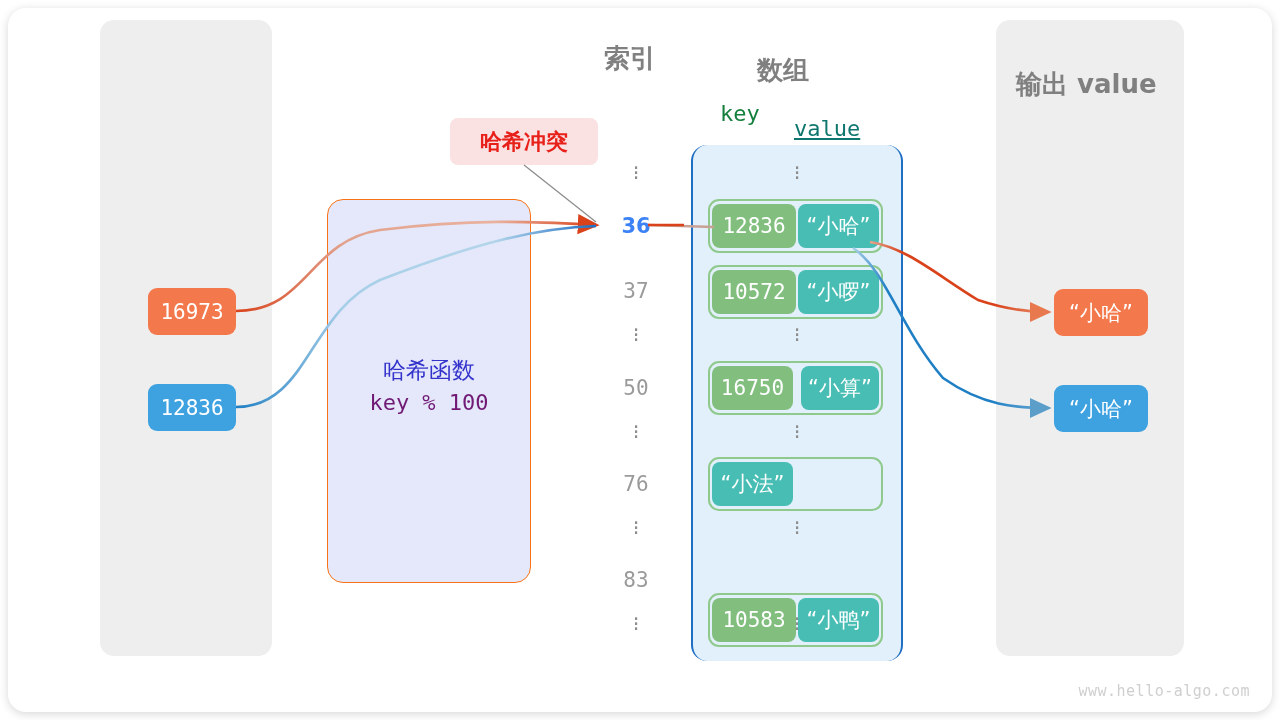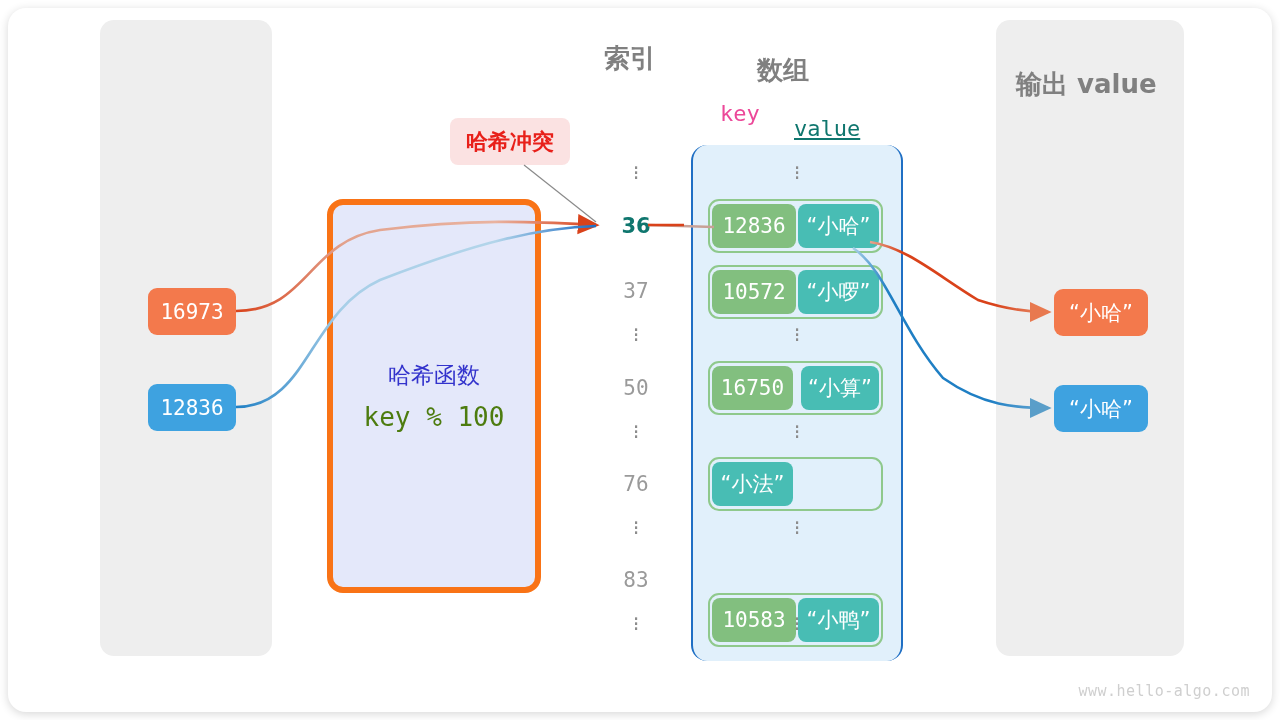--- a/index.html
+++ b/index.html
@@ -54,21 +54,21 @@
     white-space: pre;
   }
   #head-index { left: 588px; top: 33px; margin-left: 8px; }
   #head-array { left: 749px; top: 45px; text-align: right; }
 
   #head-key {
     position: absolute;
     left: 712px; top: 93px;
     font-family: "DejaVu Sans Mono", "Liberation Mono", monospace;
     font-size: 22px;
-    color: #ec4899;
+    color: #15803d;
     white-space: pre;
   }
   #head-value {
     position: absolute;
     left: 786px; top: 108px;
     font-family: "DejaVu Sans Mono", "Liberation Mono", monospace;
     font-size: 22px;
     color: #0f766e;
     white-space: pre;
     text-decoration: underline;
@@ -88,66 +88,66 @@
   }
   #chip-20336 { left: 140px; top: 280px; background: #f3794c; }
   #chip-12836 { left: 140px; top: 376px; background: #3ea2e0; }
 
   
   #hash-box {
     position: absolute;
     left: 319px; top: 191px;
     width: 202px; height: 382px;
     background: #e4e8fa;
-    border: 6px solid #f97316;
+    border: 1px solid #f97316;
     border-radius: 16px;
   }
   #hash-title {
     position: absolute;
     left: 0; right: 0; top: 155px;
     text-align: center;
     color: #3333cc;
     font-size: 23px;
     font-weight: 500;
   }
   #hash-formula {
     position: absolute;
-    left: 0; right: 0; top: 197px;
+    left: 0; right: 0; top: 190px;
     text-align: center;
-    color: #4d7c0f;
-    font-family: "DejaVu Sans Mono", "Liberation Mono", monospace;
-    font-size: 26px;
+    color: #701a75;
+    font-family: "DejaVu Sans Mono", "Liberation Mono", monospace;
+    font-size: 22px;
     white-space: pre;
   }
 
   
   #collision-label {
     position: absolute;
     left: 442px; top: 110px;
-    width: 120px; height: 47px;
+    width: 148px; height: 47px;
     background: #fbe2e2;
     border-radius: 8px;
     display: flex;
     align-items: center;
     justify-content: center;
     color: #e8201a;
     font-size: 22px;
     font-weight: bold;
   }
 
   
   .idx {
     position: absolute;
     width: 60px;
     text-align: center;
     color: #9a9a9a;
     font-family: "DejaVu Sans Mono", "Liberation Mono", monospace;
     font-size: 21px;
   }
-  .idx.hl { color: #0f766e; font-weight: bold; font-family: "DejaVu Sans", sans-serif; }
+  .idx.hl { color: #3b82f6; font-weight: bold; font-family: "DejaVu Sans", sans-serif; }
   .dots {
     position: absolute;
     width: 60px;
     text-align: center;
     color: #8c8c8c;
     font-size: 21px;
     line-height: 5px;
     letter-spacing: 0;
   }
   .dots span { display:block; }

